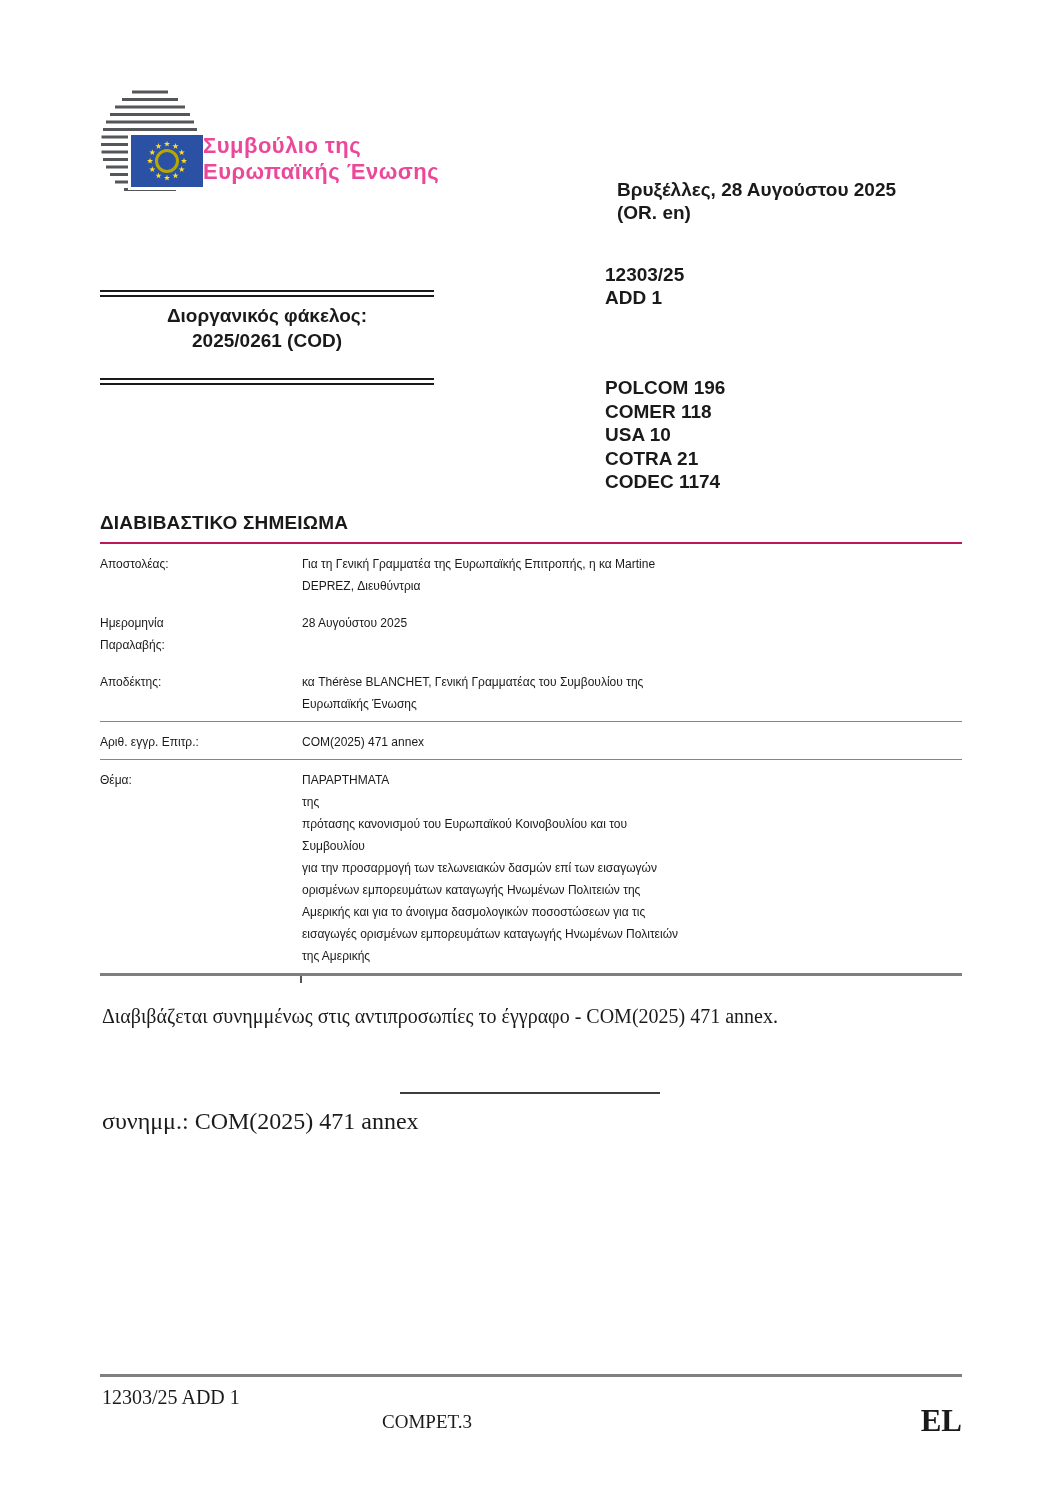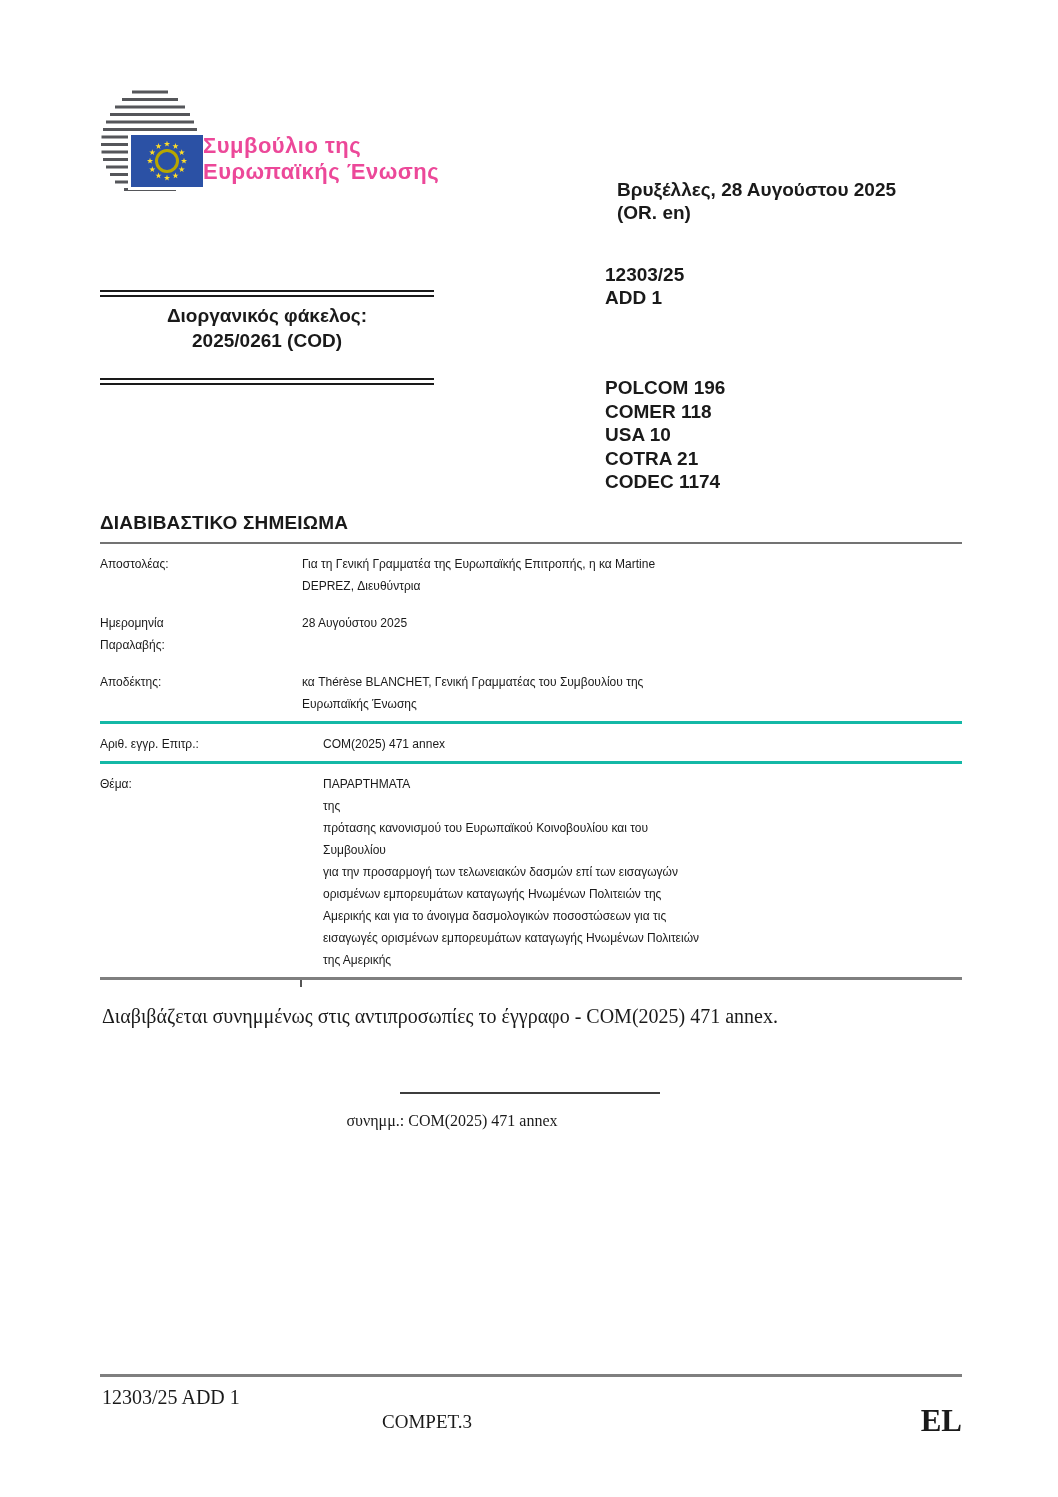--- a/index.html
+++ b/index.html
@@ -24,32 +24,32 @@
   
   .hdr-place{position:absolute;left:605px;top:178px;font-size:19px;font-weight:bold;line-height:23px;margin-left:12px;}
   .hdr-docnum{position:absolute;left:605px;top:263px;font-size:19px;font-weight:bold;line-height:23px;}
   .codes{position:absolute;left:605px;top:376px;font-size:19px;font-weight:bold;line-height:23.5px;}
   
   .inter-box{position:absolute;left:100px;top:290px;width:334px;text-align:center;}
   .dbl-line{height:3px;border-top:2px solid #1a1a1a;border-bottom:2px solid #1a1a1a;}
   .inter-text{font-size:19px;font-weight:bold;line-height:25px;padding:6px 0 25px 0;}
   
   .note{position:absolute;left:100px;top:512px;width:862px;}
-  .note-title{font-size:19px;font-weight:bold;letter-spacing:0.2px;padding-bottom:8px;border-bottom:2px solid #737373;}
+  .note-title{font-size:19px;font-weight:bold;letter-spacing:0.2px;padding-bottom:8px;border-bottom:2px solid #be185d;}
   .trow{display:flex;padding:9px 0 6px 0;font-size:12px;line-height:22px;}
   .trow .lbl{width:202px;flex:0 0 202px;white-space:pre-line;}
   .trow .val{flex:1;white-space:pre-line;}
-  .sep{border-top:3px solid #14b8a6;gap:21px;}
+  .sep{border-top:1px solid #14b8a6;}
   .note-bottom{border-top:3px solid #7f7f7f;position:relative;}
   .col-tick{position:absolute;left:200px;top:0;width:2px;height:7px;background:#555;}
   
   .serif{font-family:"Liberation Serif","DejaVu Serif",serif;}
   .body-text{position:absolute;left:102px;top:1003px;width:860px;font-size:20px;line-height:26px;}
   .mid-rule{position:absolute;left:400px;top:1092px;width:260px;border-top:2px solid #3d3d3d;}
-  .encl-text{position:absolute;left:102px;top:1108px;width:700px;font-size:16px;line-height:26px;text-align:center;}
+  .encl-text{position:absolute;left:102px;top:1108px;width:700px;font-size:24px;line-height:26px;}
   
   .footer-rule{position:absolute;left:100px;top:1374px;width:862px;border-top:3px solid #7f7f7f;}
   .footer-ref{position:absolute;left:102px;top:1386px;font-size:20px;}
   .footer-dept{position:absolute;left:0;top:1411px;width:854px;text-align:center;font-size:19px;}
   .footer-lang{position:absolute;right:96px;top:1403px;font-size:31px;font-weight:bold;}
 </style>
 </head>
 <body>
 
 <div class="page">

